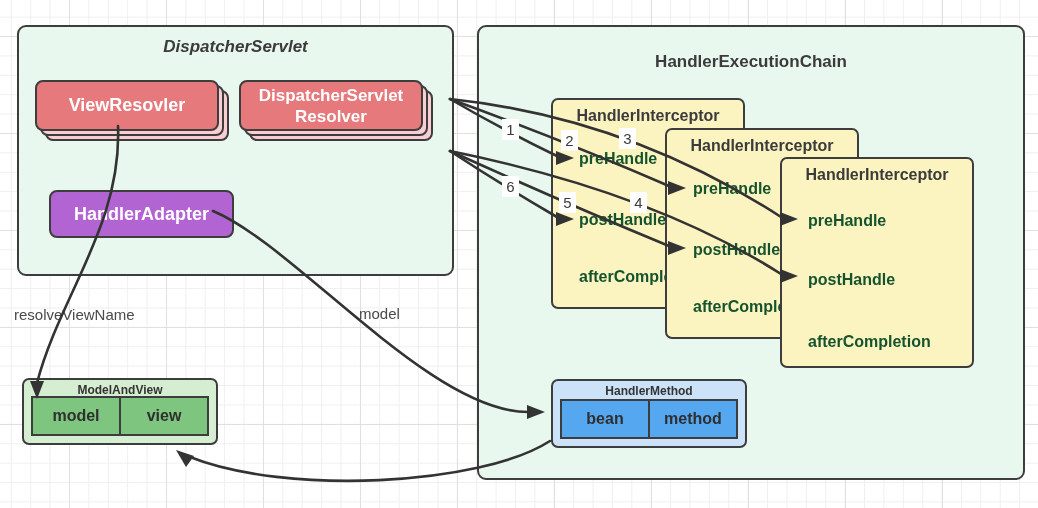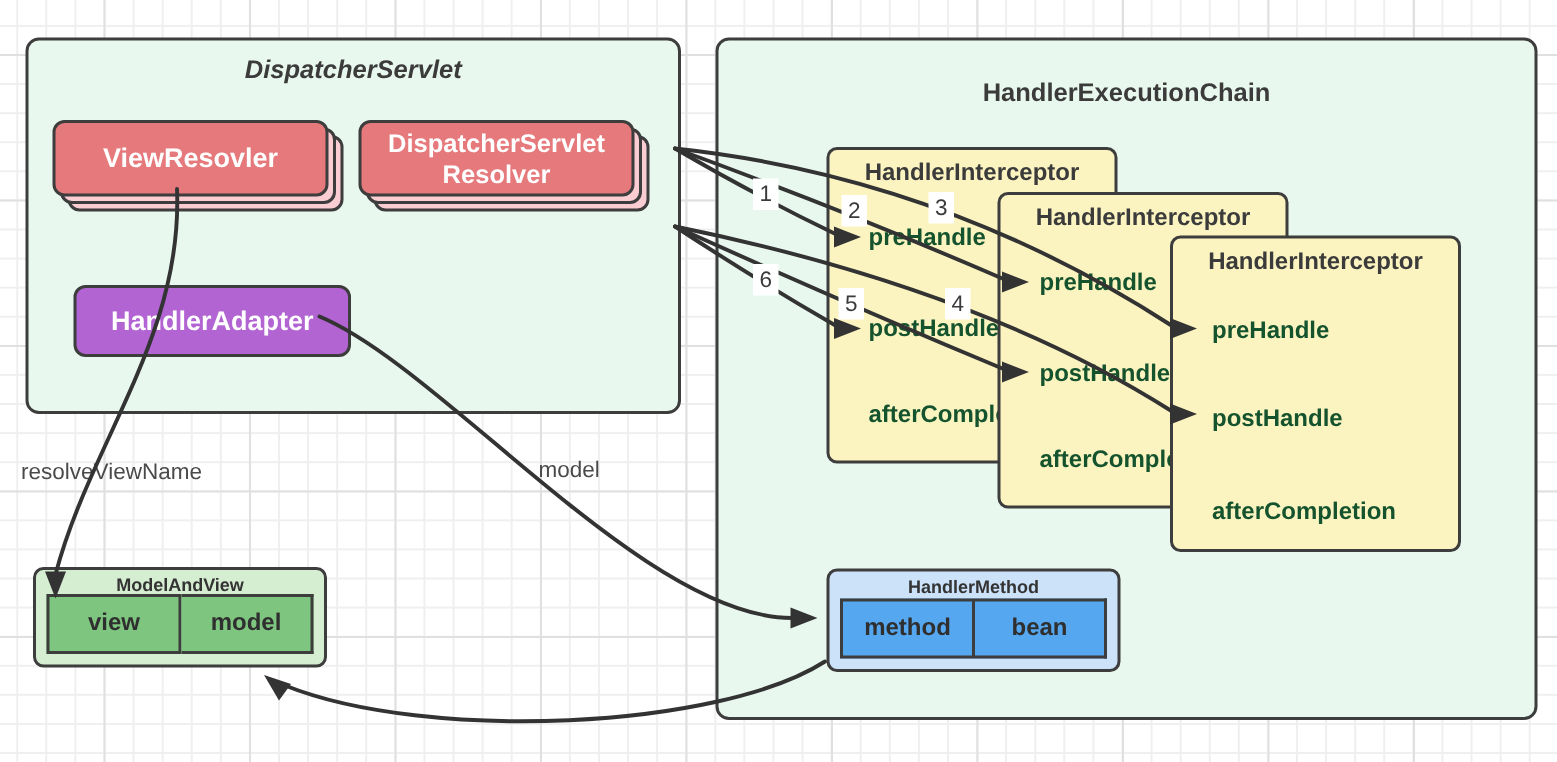--- a/index.html
+++ b/index.html
@@ -82,31 +82,31 @@
     <div class="interceptor" style="left:301px;top:130px;z-index:3;">
       <div class="itit">HandlerInterceptor</div>
       <div class="imethod" style="top:53px;">preHandle</div>
       <div class="imethod" style="top:112px;">postHandle</div>
       <div class="imethod" style="top:174px;">afterCompletion</div>
     </div>
 
     <div class="recordbox" style="left:72px;top:352px;width:192px;height:65px;background:#cbe2f9;z-index:4;">
       <div class="rtitle">HandlerMethod</div>
       <div class="cells">
+        <div class="cell" style="background:#55a7f0;">bean</div>
         <div class="cell" style="background:#55a7f0;">method</div>
-        <div class="cell" style="background:#55a7f0;">bean</div>
       </div>
     </div>
   </div>
 
   <div class="recordbox" style="left:22px;top:378px;width:192px;height:63px;background:#d5edd1;">
     <div class="rtitle">ModelAndView</div>
     <div class="cells">
+      <div class="cell" style="background:#7ec57f;">model</div>
       <div class="cell" style="background:#7ec57f;">view</div>
-      <div class="cell" style="background:#7ec57f;">model</div>
     </div>
   </div>
 
   <div class="edgelabel" style="left:14px;top:306px;">resolveViewName</div>
   <div class="edgelabel" style="left:359px;top:305px;">model</div>
 
   <svg id="overlay" width="1038" height="508" viewBox="0 0 1038 508">
     <path d="M450,99 Q505,131 557,156"></path>
     <path d="M450,99 Q565,141 669,186"></path>
     <path d="M450,99 Q628,118 781,217"></path>

